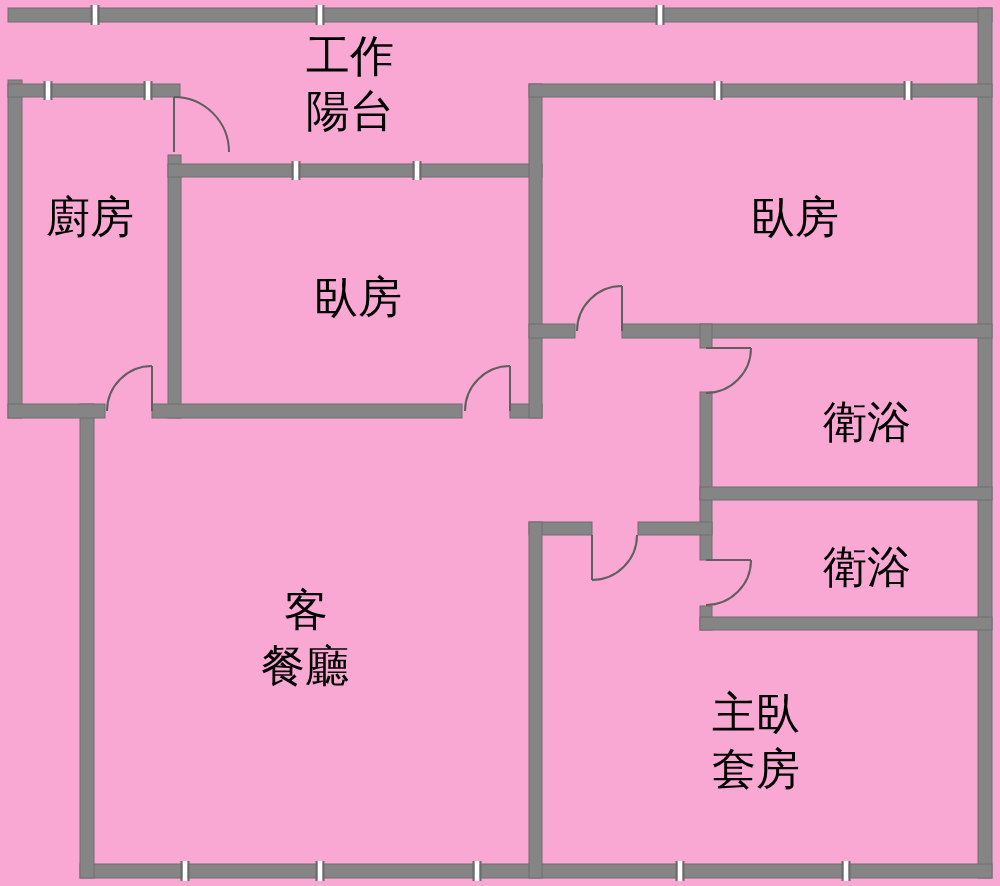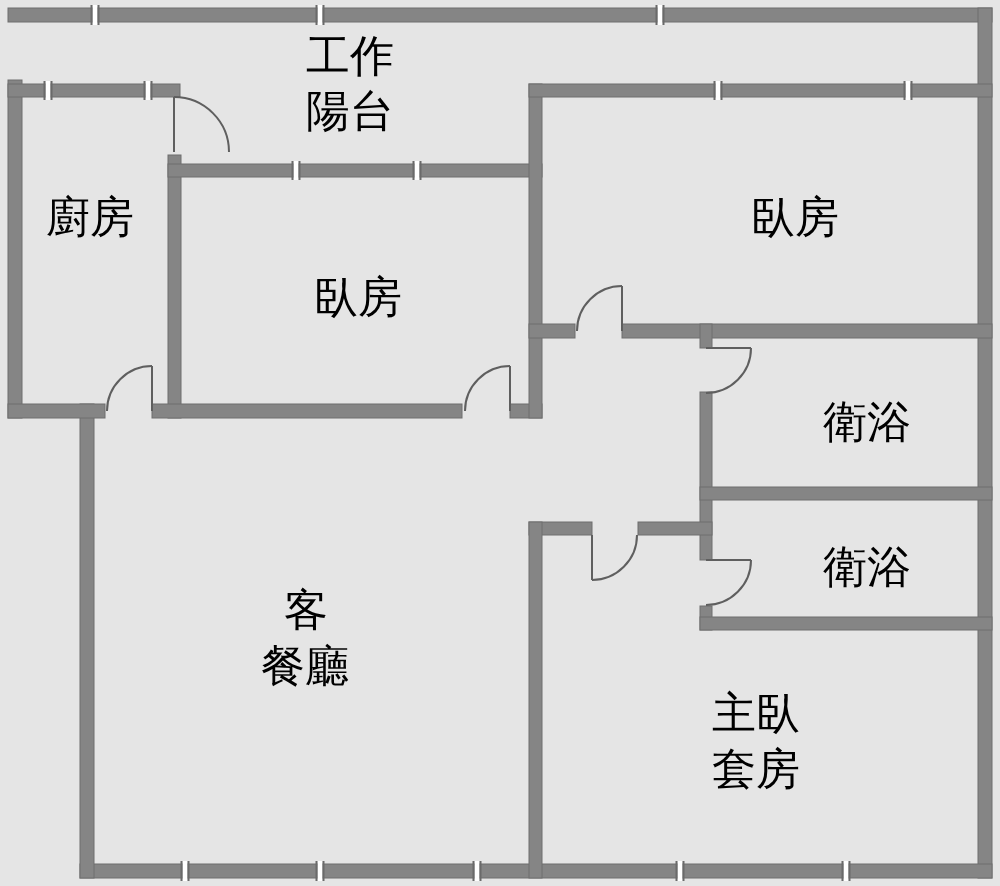--- a/index.html
+++ b/index.html
@@ -1,20 +1,20 @@
 <!DOCTYPE html>
 <html><head>
 <meta charset="utf-8">
 <style>
   html, body { margin: 0; padding: 0; background: #ffffff; }
   .plan {
     position: relative;
     width: 1000px;
     height: 886px;
-    background: #e5e5e5;
+    background: #f9a8d4;
     font-family: "DejaVu Sans", sans-serif;
     overflow: hidden;
   }
   .wall   { stroke: #6e6e6e; stroke-width: 1; }
   .door   { fill: none; stroke-width: 2; stroke-linecap: butt; }
   .room-label { font-size: 44px; font-family: "DejaVu Serif", "DejaVu Sans", serif; }
   .joint-gap  { fill: #ffffff; stroke: none; }
   .joint-tick { fill: #6a6a6a; stroke: none; }
 </style>
 </head>

